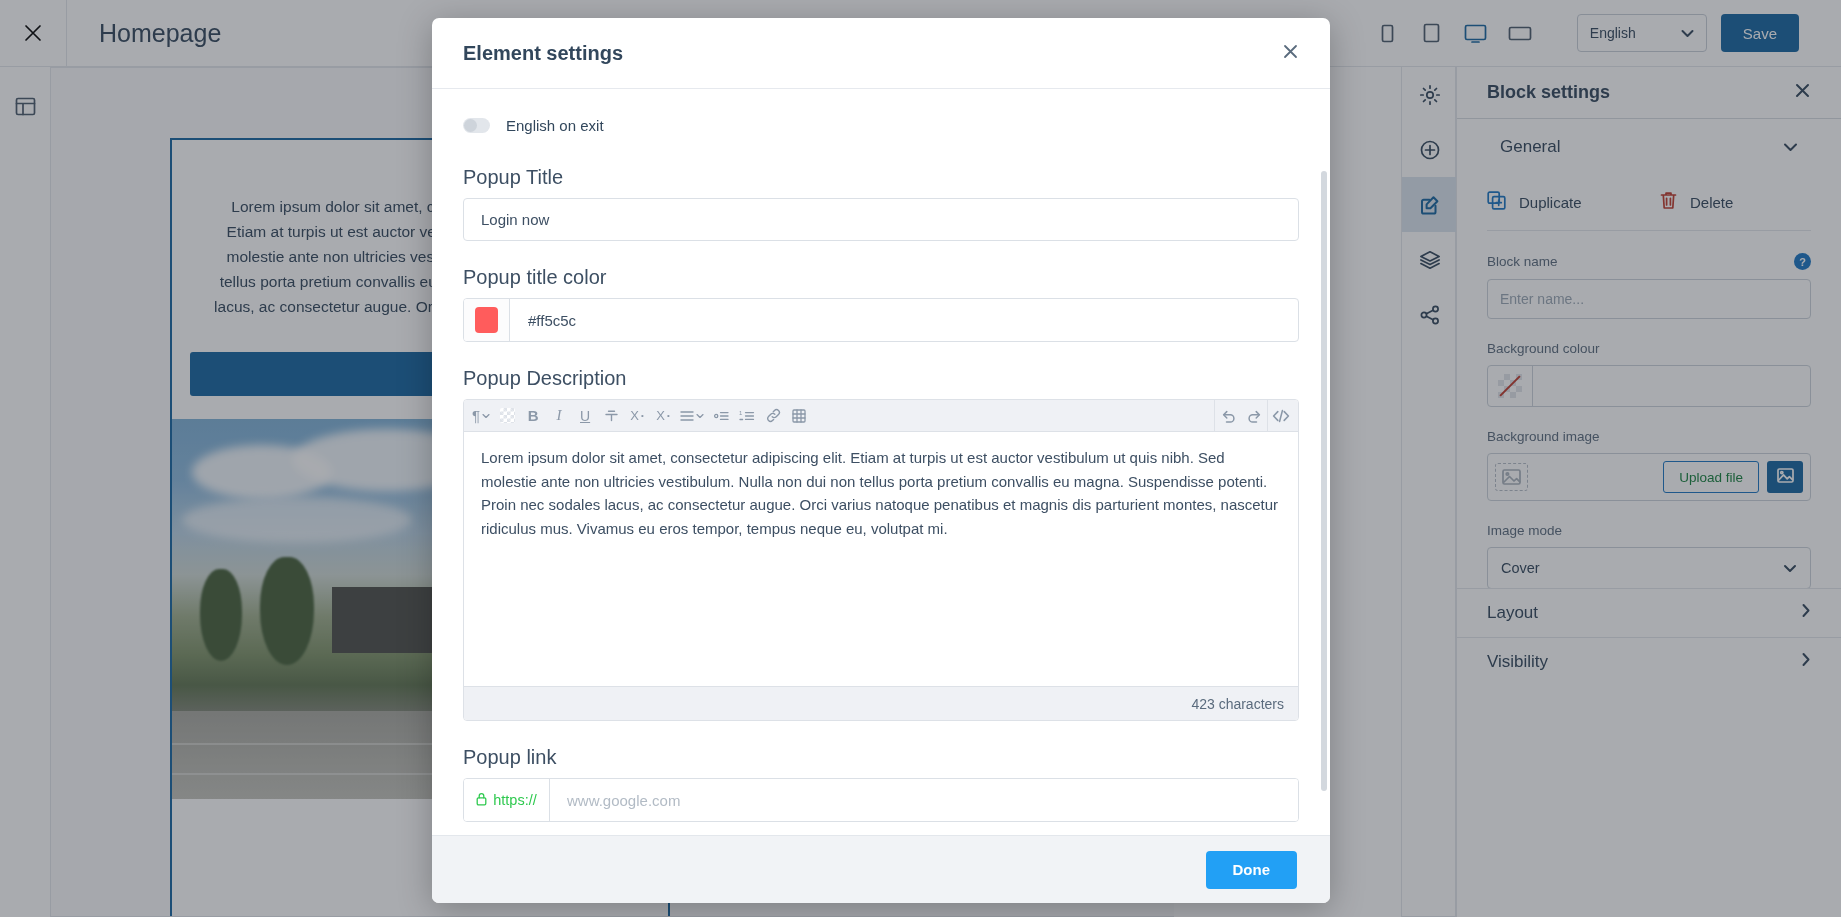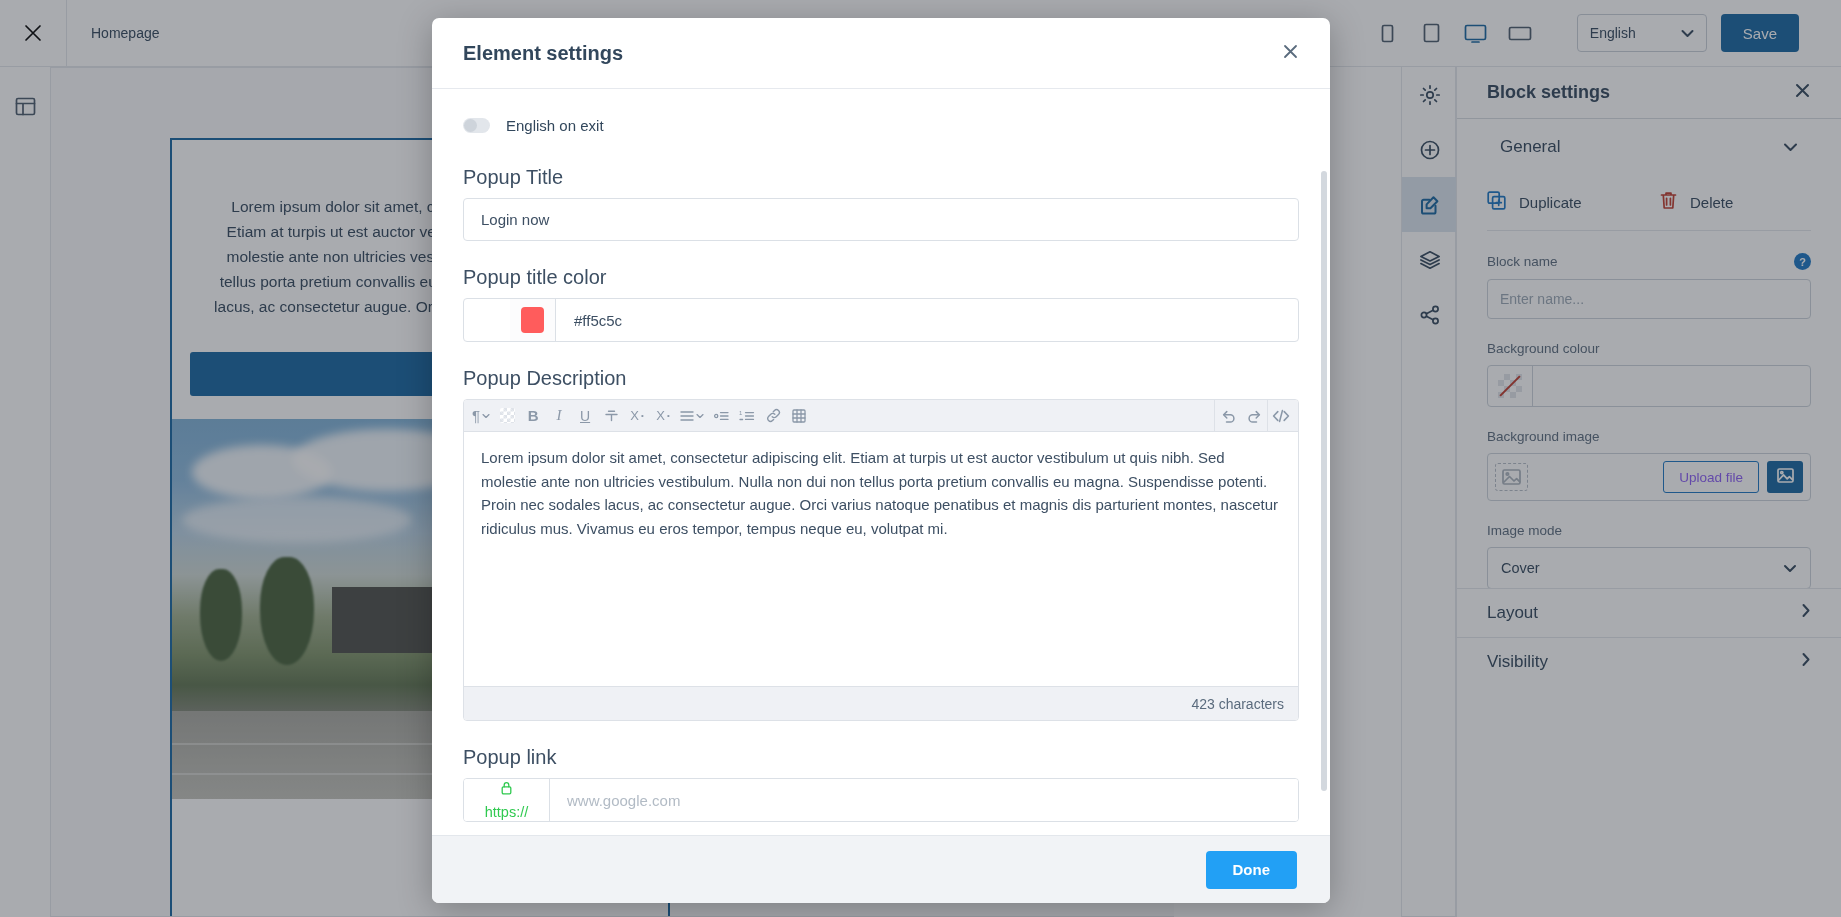--- a/index.html
+++ b/index.html
@@ -21,22 +21,22 @@
     border-bottom: 1px solid #e3e7ec;
     display: flex; align-items: center;
   }
   .close-cell {
     width: 67px; height: 67px;
     display: flex; align-items: center; justify-content: center;
     border-right: 1px solid #e3e7ec;
   }
   .icon-x { width: 22px; height: 22px; display:block; }
   .page-title {
-    margin-left: 24px;
-    font-size: 14px; color: #32475c; font-weight: 400;
+    margin-left: 32px;
+    font-size: 25px; color: #32475c; font-weight: 400;
   }
   .topbar-spacer { flex: 1; }
   .device-icons { display: flex; gap: 10px; align-items: center; margin-right: 40px; }
   .device-btn {
     width: 34px; height: 30px;
     display: flex; align-items: center; justify-content: center;
     border-radius: 3px;
   }
   .device-btn.active { }
   .lang-select {
@@ -199,21 +199,21 @@
     display: flex; align-items: center; justify-content: space-between;
     height: 48px; border: 1px solid #ccd3db; border-radius: 4px;
     padding: 0 7px; background: #fff;
   }
   .img-placeholder {
     width: 33px; height: 28px; border: 1.5px dashed #b4bcc6; border-radius: 3px;
     display: flex; align-items: center; justify-content: center;
   }
   .upload-btn {
     height: 32px; padding: 0 15px; border: 1px solid #1976c4; border-radius: 3px;
-    background: #fff; color: #8b5cf6; font-size: 13.5px; font-family: inherit;
+    background: #fff; color: #15803d; font-size: 13.5px; font-family: inherit;
     cursor: pointer;
   }
   .img-btn {
     width: 36px; height: 32px; background: #1565a0; border-radius: 3px;
     display: flex; align-items: center; justify-content: center;
     margin-left: 8px; border: none; cursor: pointer;
   }
   .select-input {
     width: 100%; height: 42px; border: 1px solid #ccd3db; border-radius: 4px;
     display: flex; align-items: center; justify-content: space-between;
@@ -268,21 +268,21 @@
   .m-label { font-size: 20px; color: #3d4f63; margin-bottom: 9px; }
   .m-input {
     width: 100%; height: 43px; border: 1px solid #dbe0e6; border-radius: 4px;
     padding: 0 17px; font-size: 15px; color: #3d4f63; font-family: inherit;
     background: #fff; outline: none;
   }
   .m-group { margin-bottom: 25px; }
 
   .color-field {
     display: flex; height: 44px; border: 1px solid #dbe0e6; border-radius: 4px;
-    overflow: hidden; background: #fff; padding-left: 46px;
+    overflow: hidden; background: #fff;
   }
   .color-field .sw-cell {
     width: 46px; display: flex; align-items: center; justify-content: center;
     border-right: 1px solid #dbe0e6; background: #fcfcfd;
   }
   .swatch { width: 23px; height: 26px; border-radius: 4px; }
   .color-val {
     flex: 1; display: flex; align-items: center; padding-left: 18px;
     font-size: 15px; color: #3d4f63;
   }
@@ -311,21 +311,21 @@
     padding-right: 14px; font-size: 14px; color: #5a6b7d;
   }
 
   .link-field {
     display: flex; height: 44px; border: 1px solid #dbe0e6; border-radius: 4px;
     overflow: hidden; background: #fff;
   }
   .link-prefix {
     width: 86px; display: flex; align-items: center; justify-content: center;
     gap: 6px; border-right: 1px solid #dbe0e6;
-    color: #2fc94f; font-size: 14.5px; background: #fff; flex-direction: column;
+    color: #2fc94f; font-size: 14.5px; background: #fff;
   }
   .link-input {
     flex: 1; border: none; outline: none; padding: 0 17px;
     font-size: 15px; color: #3d4f63; font-family: inherit;
   }
   .link-input::placeholder { color: #b2bbc5; }
 
   .modal-foot {
     height: 68px; flex: none; background: #f1f3f6;
     border-top: 1px solid #e3e7ec;

